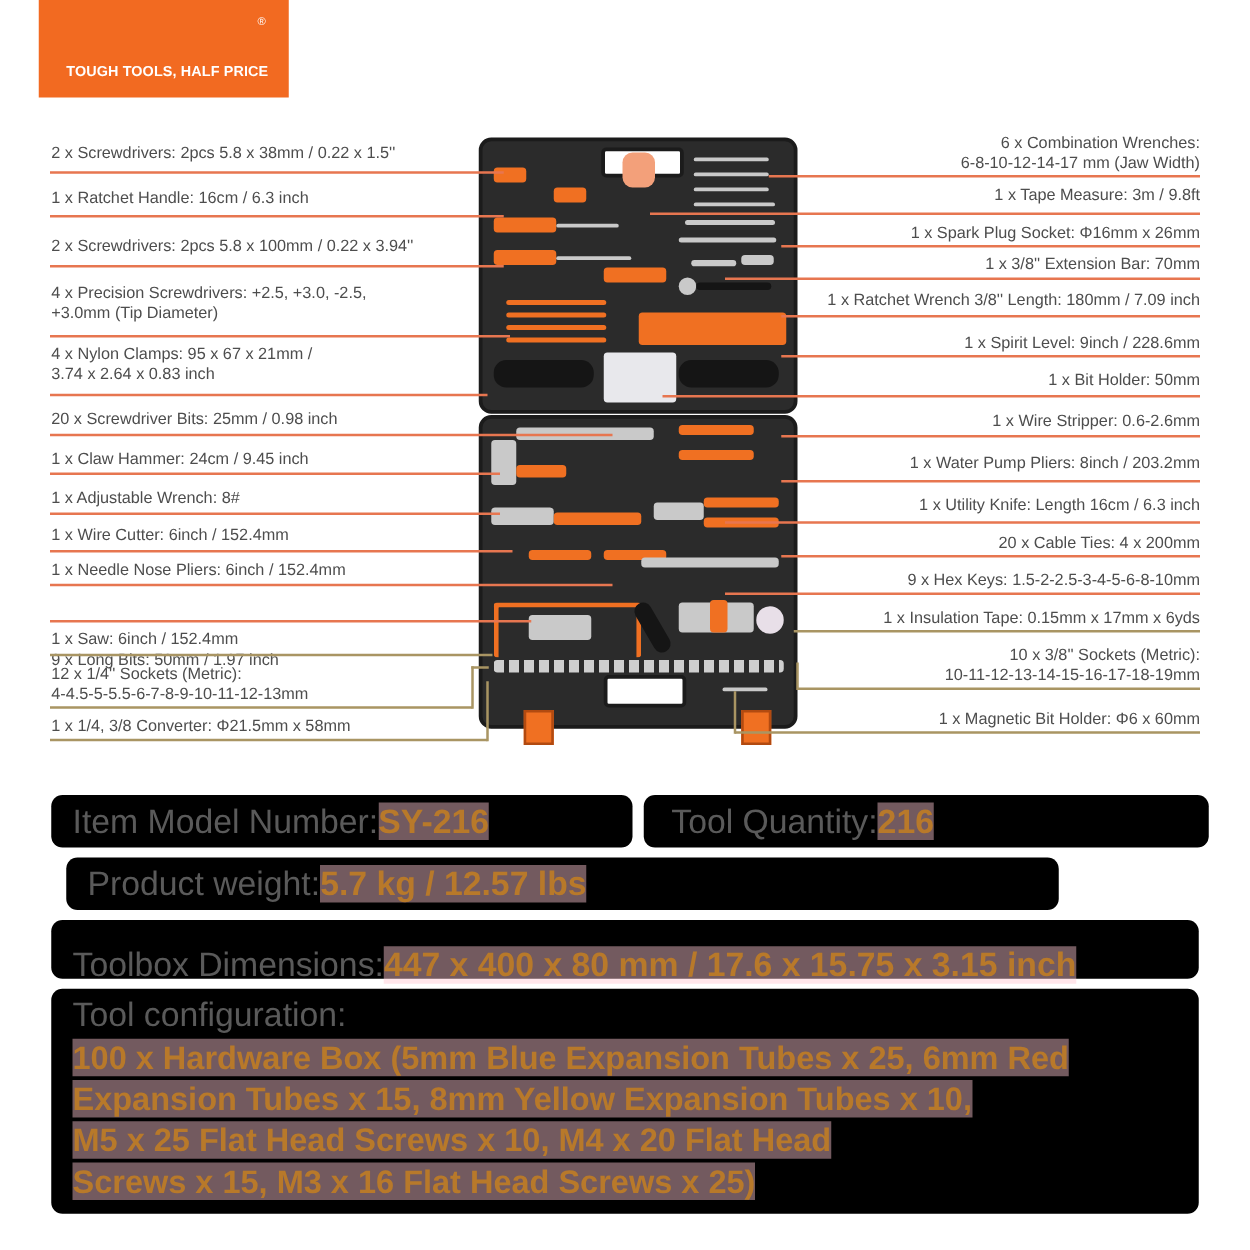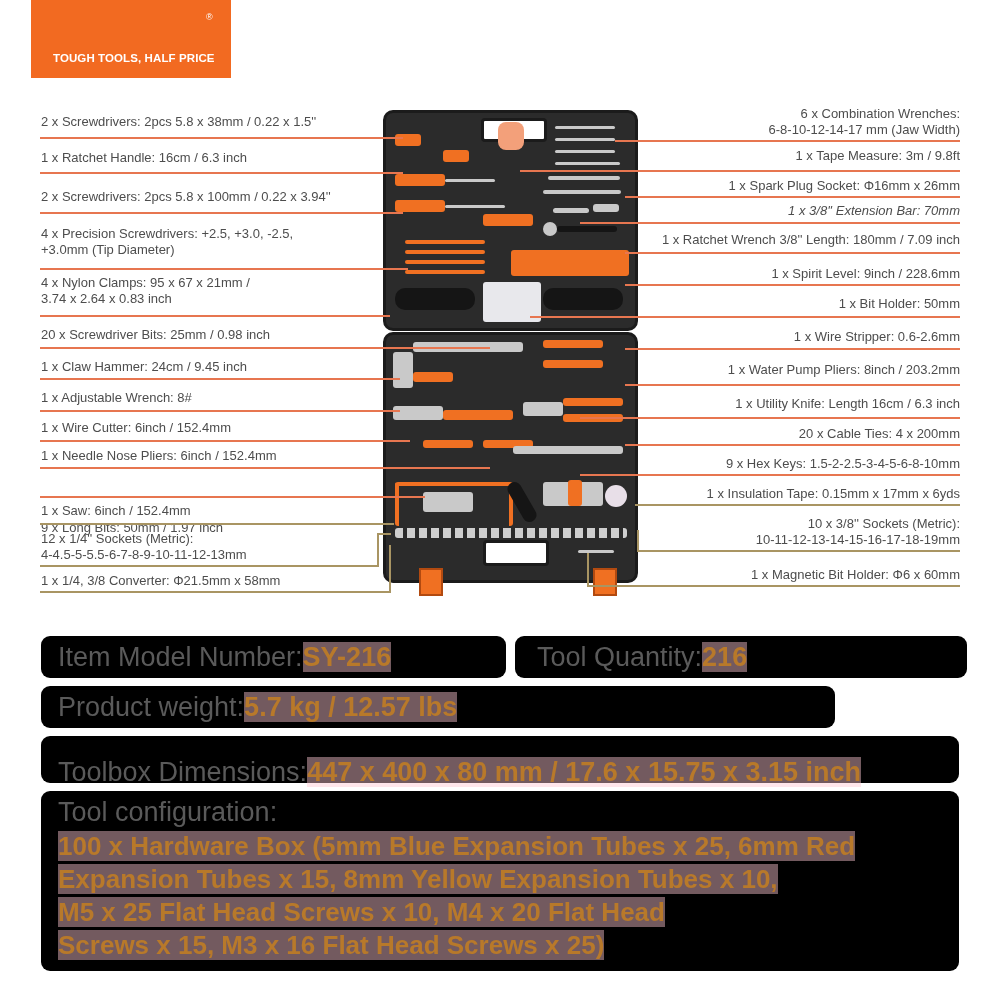--- a/index.html
+++ b/index.html
@@ -155,21 +155,21 @@
 <div>
   <div class="label right" style="top:106px;"><span>6 x Combination Wrenches:</span><br><span>6-8-10-12-14-17 mm (Jaw Width)</span></div>
   <div class="line orange" style="left:615px;top:140px;width:345px;"></div>
 
   <div class="label right" style="top:148px;"><span>1 x Tape Measure: 3m / 9.8ft</span></div>
   <div class="line orange" style="left:520px;top:170px;width:440px;"></div>
 
   <div class="label right" style="top:178px;"><span>1 x Spark Plug Socket: Φ16mm x 26mm</span></div>
   <div class="line orange" style="left:625px;top:196px;width:335px;"></div>
 
-  <div class="label right" style="top:203px;font-style:italic;"><span>1 x 3/8'' Extension Bar: 70mm</span></div>
+  <div class="label right" style="top:203px;"><span>1 x 3/8'' Extension Bar: 70mm</span></div>
   <div class="line orange" style="left:580px;top:222px;width:380px;"></div>
 
   <div class="label right" style="top:232px;"><span>1 x Ratchet Wrench 3/8'' Length: 180mm / 7.09 inch</span></div>
   <div class="line orange" style="left:625px;top:252px;width:335px;"></div>
 
   <div class="label right" style="top:266px;"><span>1 x Spirit Level: 9inch / 228.6mm</span></div>
   <div class="line orange" style="left:625px;top:284px;width:335px;"></div>
 
   <div class="label right" style="top:296px;"><span>1 x Bit Holder: 50mm</span></div>
   <div class="line orange" style="left:530px;top:316px;width:430px;"></div>
@@ -204,21 +204,21 @@
 <div class="panel" style="left:41px;top:636px;width:465px;height:42px;">
   <div class="row" style="left:17px;top:5px;">
     <span class="k">Item Model Number:</span><span class="v">SY-216</span>
   </div>
 </div>
 <div class="panel" style="left:515px;top:636px;width:452px;height:42px;">
   <div class="row" style="left:22px;top:5px;">
     <span class="k">Tool Quantity:</span><span class="v">216</span>
   </div>
 </div>
-<div class="panel" style="left:41px;top:686px;width:794px;height:42px;">
+<div class="panel" style="left:53px;top:686px;width:794px;height:42px;">
   <div class="row" style="left:17px;top:5px;">
     <span class="k">Product weight:</span><span class="v">5.7 kg / 12.57 lbs</span>
   </div>
 </div>
 <div class="panel" style="left:41px;top:736px;width:918px;height:47px;">
   <div class="row" style="left:17px;top:20px;">
     <span class="k">Toolbox Dimensions:</span><span class="v">447 x 400 x 80 mm / 17.6 x 15.75 x 3.15 inch</span>
   </div>
 </div>
 <div class="panel" style="left:41px;top:791px;width:918px;height:180px;"></div>

